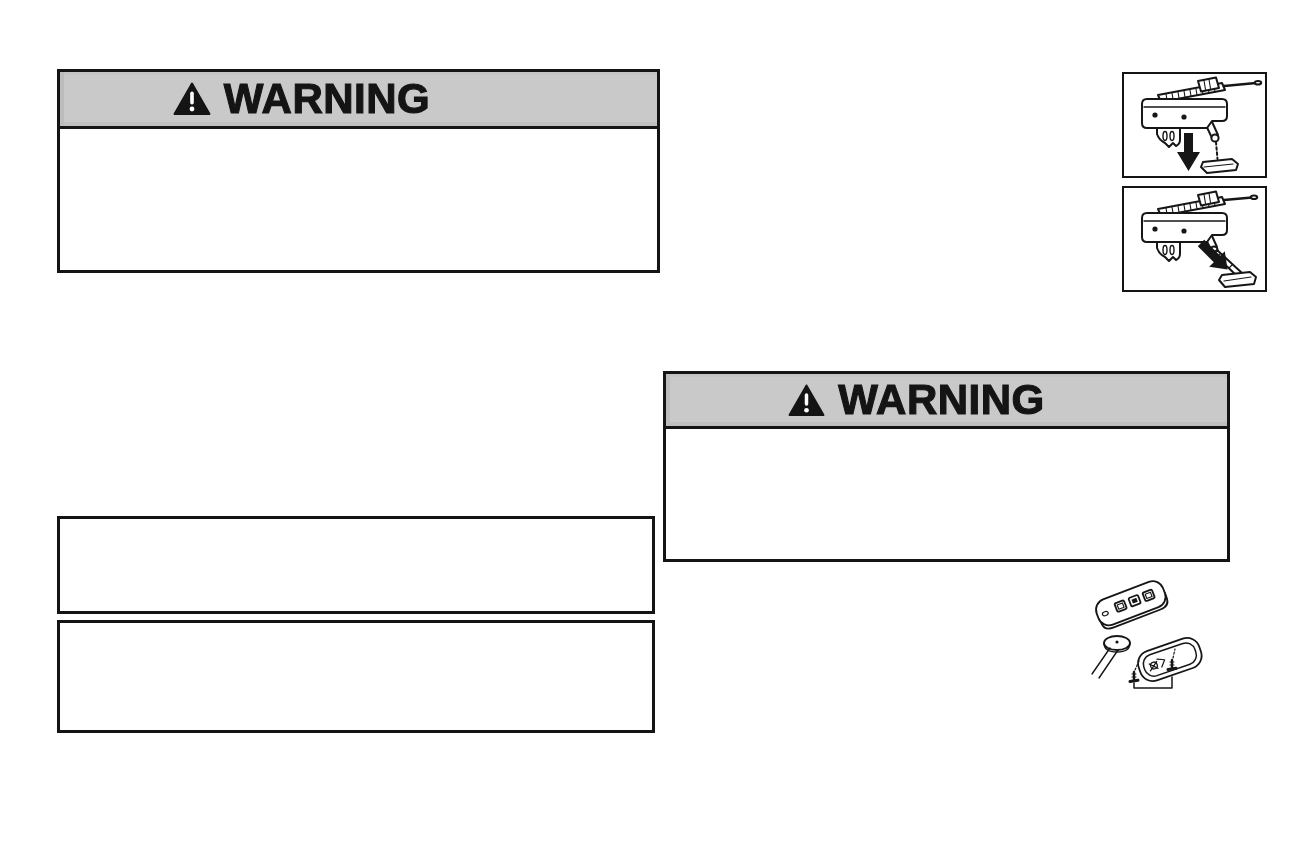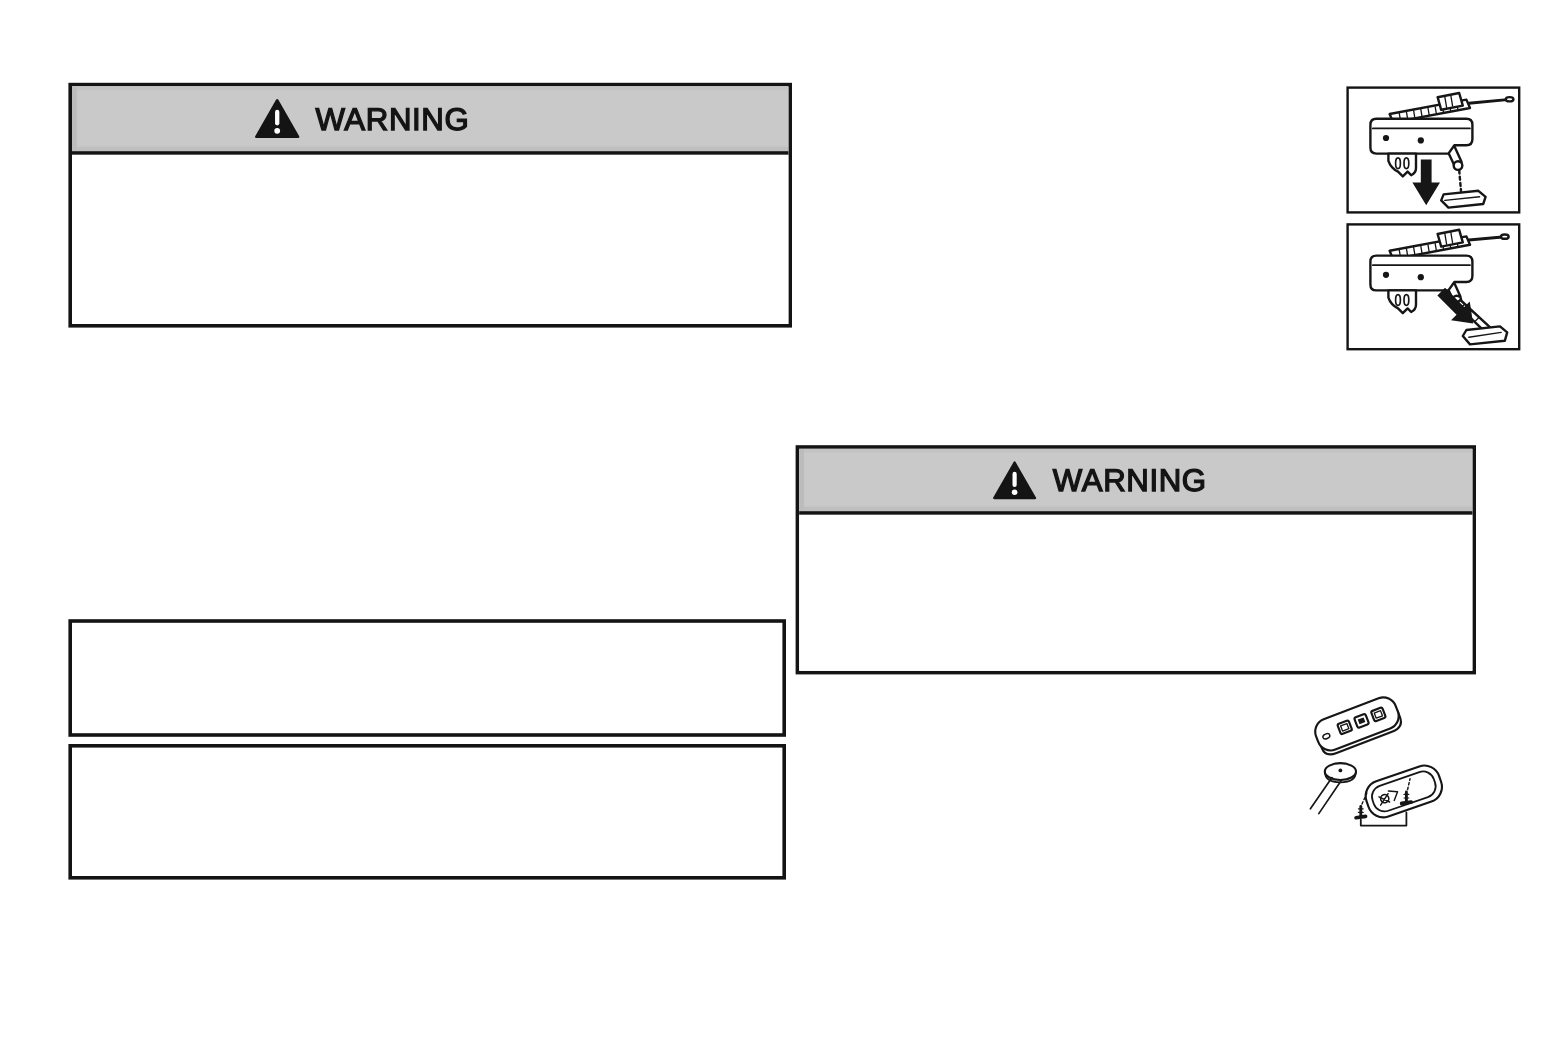--- a/index.html
+++ b/index.html
@@ -15,21 +15,21 @@
     width:100%; background:#c9c9c9; border-bottom:3px solid #141414;
     display:flex; align-items:center; justify-content:center;
     box-shadow: inset 4px 0 0 #bcbcbc, inset 0 3px 0 #c3c3c3, inset 0 -4px 0 #bfbfbf;
   }
   .warntitle {
     display:inline-flex; align-items:center; gap:13px;
   }
   .shift-a { transform:translateX(-57px); }
   .shift-b { transform:translateX(-30px); }
   .wtext {
-    font-size:26px; font-weight:normal; color:#141414; letter-spacing:0.5px;
+    font-size:42px; font-weight:bold; color:#141414; letter-spacing:0.5px;
     -webkit-text-stroke:1.1px #141414;
   }
   .warnbody { width:100%; background:#ffffff; }
   .notebox {
     position:absolute; border:3px solid #141414; background:#ffffff;
   }
   .figbox {
     position:absolute; border:2px solid #141414; background:#ffffff;
     display:flex; align-items:center; justify-content:center;
   }

